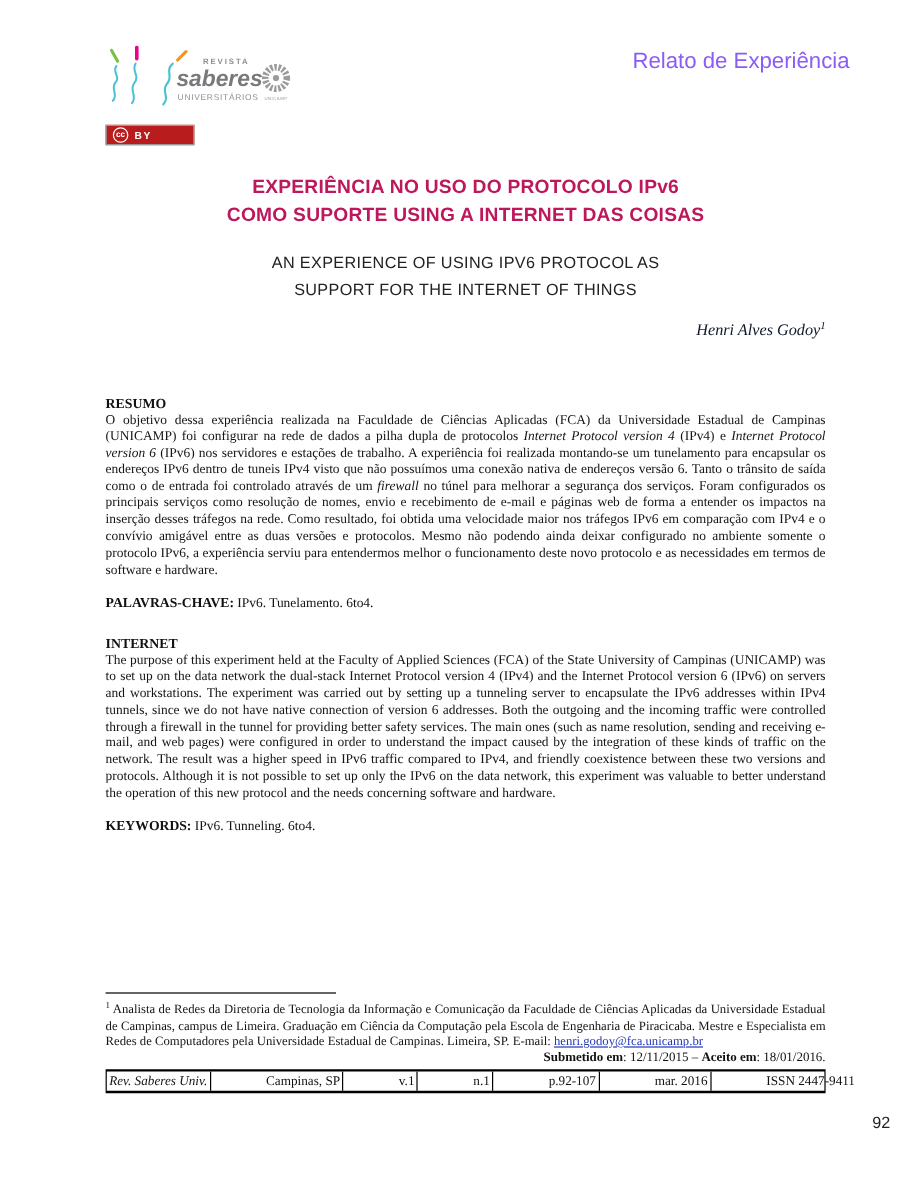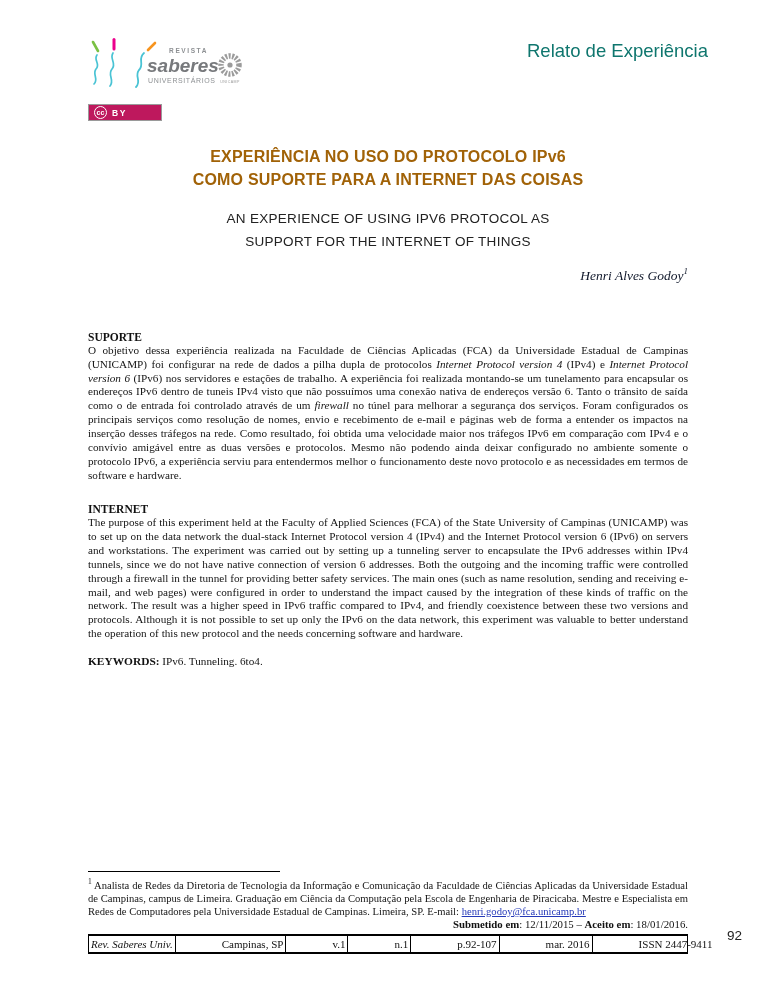--- a/index.html
+++ b/index.html
@@ -4,59 +4,59 @@
 <style>
   html,body{margin:0;padding:0;background:#ffffff;}
   .page{
     position:relative;width:768px;height:994px;margin:0 auto;background:#fff;
     font-family:"Liberation Serif", serif;color:#111;overflow:hidden;padding-left:28px;
   }
   
   .logo-wrap{position:absolute;left:84px;top:38px;width:170px;height:52px;}
   .header-label{
     position:absolute;right:88px;top:40px;
-    font-family:"Liberation Sans", sans-serif;font-size:18.5px;color:#0f766e;
+    font-family:"Liberation Sans", sans-serif;font-size:18.5px;color:#8b5cf6;
   }
   .cc-badge{
     position:absolute;left:88px;top:104px;width:74px;height:17px;
-    background:#be185d;border:1px solid #9a9a9a;box-sizing:border-box;
+    background:#b91c1c;border:1px solid #9a9a9a;box-sizing:border-box;
     display:flex;align-items:center;gap:5px;padding:0 5px;
   }
   .cc-circle{
     width:11px;height:11px;border:1.2px solid #fff;border-radius:50%;
     color:#fff;font-family:"Liberation Sans", sans-serif;font-size:7px;font-weight:bold;
     display:flex;align-items:center;justify-content:center;line-height:1;flex:0 0 auto;
   }
   .cc-by{
     color:#fff;font-family:"Liberation Sans", sans-serif;font-weight:bold;
     font-size:8.5px;letter-spacing:1.5px;
   }
   
   .content{position:absolute;left:88px;top:145px;width:600px;}
   .title{
     font-family:"Liberation Sans", sans-serif;font-weight:bold;font-size:16px;
-    line-height:23px;text-align:center;letter-spacing:0.2px;color:#a16207;
+    line-height:23px;text-align:center;letter-spacing:0.2px;color:#be185d;
   }
   .subtitle{
     margin-top:16px;font-family:"Liberation Sans", sans-serif;font-size:13.5px;
     line-height:23px;text-align:center;letter-spacing:0.3px;color:#222;
   }
   .author-row{margin-top:13px;text-align:right;font-style:italic;font-size:13.5px;color:#0f172a;}
   .author-row sup{font-size:9px;}
   .sec-head{font-weight:bold;font-size:11.5px;line-height:14.2px;}
   .resumo-head{margin-top:46px;}
   .body-par{
     font-size:11.2px;line-height:13.9px;text-align:justify;color:#141414;margin:0;
   }
   .it{font-style:italic;}
   .kw-line{margin-top:14px;font-size:11.2px;line-height:13.9px;}
   .kw-line b{font-size:11.4px;}
   .abstract-head{margin-top:19px;}
   
-  .footnote-block{position:absolute;left:88px;top:827px;width:600px;margin-top:44px;}
+  .footnote-block{position:absolute;left:88px;top:827px;width:600px;}
   .footnote-rule{width:192px;border-top:1.5px solid #000;margin-bottom:3px;}
   .footnote-par{font-size:10.6px;line-height:13.3px;text-align:justify;color:#141414;margin:0;}
   .footnote-par sup{font-size:7.5px;}
   .email-link{color:#2438b8;text-decoration:underline;}
   .submitted-line{font-size:10.8px;line-height:13.5px;text-align:right;}
   .footer-table{
     margin-top:2px;display:flex;width:600px;box-sizing:border-box;
     border-top:2px solid #000;border-bottom:2px solid #000;
     border-left:1px solid #000;border-right:1px solid #000;gap:44px;
   }
@@ -104,33 +104,34 @@
   <div class="header-label">Relato de Experiência</div>
 
   <div class="cc-badge">
     <span class="cc-circle">cc</span>
     <span class="cc-by">BY</span>
   </div>
 
   <div class="content">
     <div class="title">
         <div>EXPERIÊNCIA NO USO DO PROTOCOLO IPv6</div>
-        <div>COMO SUPORTE PARA A INTERNET DAS COISAS</div>
+        <div>COMO SUPORTE USING A INTERNET DAS COISAS</div>
       </div>
 
     <div class="subtitle">
         <div>AN EXPERIENCE OF USING IPV6 PROTOCOL AS</div>
         <div>SUPPORT FOR THE INTERNET OF THINGS</div>
       </div>
 
     <div class="author-row"><span>Henri Alves Godoy</span><sup>1</sup></div>
 
-    <div class="sec-head resumo-head">SUPORTE</div>
+    <div class="sec-head resumo-head">RESUMO</div>
     <p class="body-par"><span>O objetivo dessa experiência realizada na Faculdade de Ciências Aplicadas (FCA) da Universidade Estadual de Campinas (UNICAMP) foi configurar na rede de dados a pilha dupla de protocolos </span><span class="it">Internet Protocol version 4</span><span> (IPv4) e </span><span class="it">Internet Protocol version 6</span><span> (IPv6) nos servidores e estações de trabalho. A experiência foi realizada montando-se um tunelamento para encapsular os endereços IPv6 dentro de tuneis IPv4 visto que não possuímos uma conexão nativa de endereços versão 6. Tanto o trânsito de saída como o de entrada foi controlado através de um </span><span class="it">firewall</span><span> no túnel para melhorar a segurança dos serviços. Foram configurados os principais serviços como resolução de nomes, envio e recebimento de e-mail e páginas web de forma a entender os impactos na inserção desses tráfegos na rede. Como resultado, foi obtida uma velocidade maior nos tráfegos IPv6 em comparação com IPv4 e o convívio amigável entre as duas versões e protocolos. Mesmo não podendo ainda deixar configurado no ambiente somente o protocolo IPv6, a experiência serviu para entendermos melhor o funcionamento deste novo protocolo e as necessidades em termos de software e hardware.</span></p>
 
+    <div class="kw-line"><b>PALAVRAS-CHAVE:</b><span> IPv6. Tunelamento. 6to4.</span></div>
 
     <div class="sec-head abstract-head">INTERNET</div>
     <p class="body-par">The purpose of this experiment held at the Faculty of Applied Sciences (FCA) of the State University of Campinas (UNICAMP) was to set up on the data network the dual-stack Internet Protocol version 4 (IPv4) and the Internet Protocol version 6 (IPv6) on servers and workstations. The experiment was carried out by setting up a tunneling server to encapsulate the IPv6 addresses within IPv4 tunnels, since we do not have native connection of version 6 addresses. Both the outgoing and the incoming traffic were controlled through a firewall in the tunnel for providing better safety services. The main ones (such as name resolution, sending and receiving e-mail, and web pages) were configured in order to understand the impact caused by the integration of these kinds of traffic on the network. The result was a higher speed in IPv6 traffic compared to IPv4, and friendly coexistence between these two versions and protocols. Although it is not possible to set up only the IPv6 on the data network, this experiment was valuable to better understand the operation of this new protocol and the needs concerning software and hardware.</p>
 
     <div class="kw-line"><b>KEYWORDS:</b><span> IPv6. Tunneling. 6to4.</span></div>
   </div>
 
   <div class="footnote-block">
     <div class="footnote-rule"></div>
     <p class="footnote-par"><sup>1</sup><span> Analista de Redes da Diretoria de Tecnologia da Informação e Comunicação da Faculdade de Ciências Aplicadas da Universidade Estadual de Campinas, campus de Limeira.  Graduação em Ciência da Computação pela Escola de Engenharia de Piracicaba. Mestre e Especialista em Redes de Computadores pela Universidade Estadual de Campinas. Limeira, SP. E-mail: </span><a class="email-link" href="#">henri.godoy@fca.unicamp.br</a></p>

